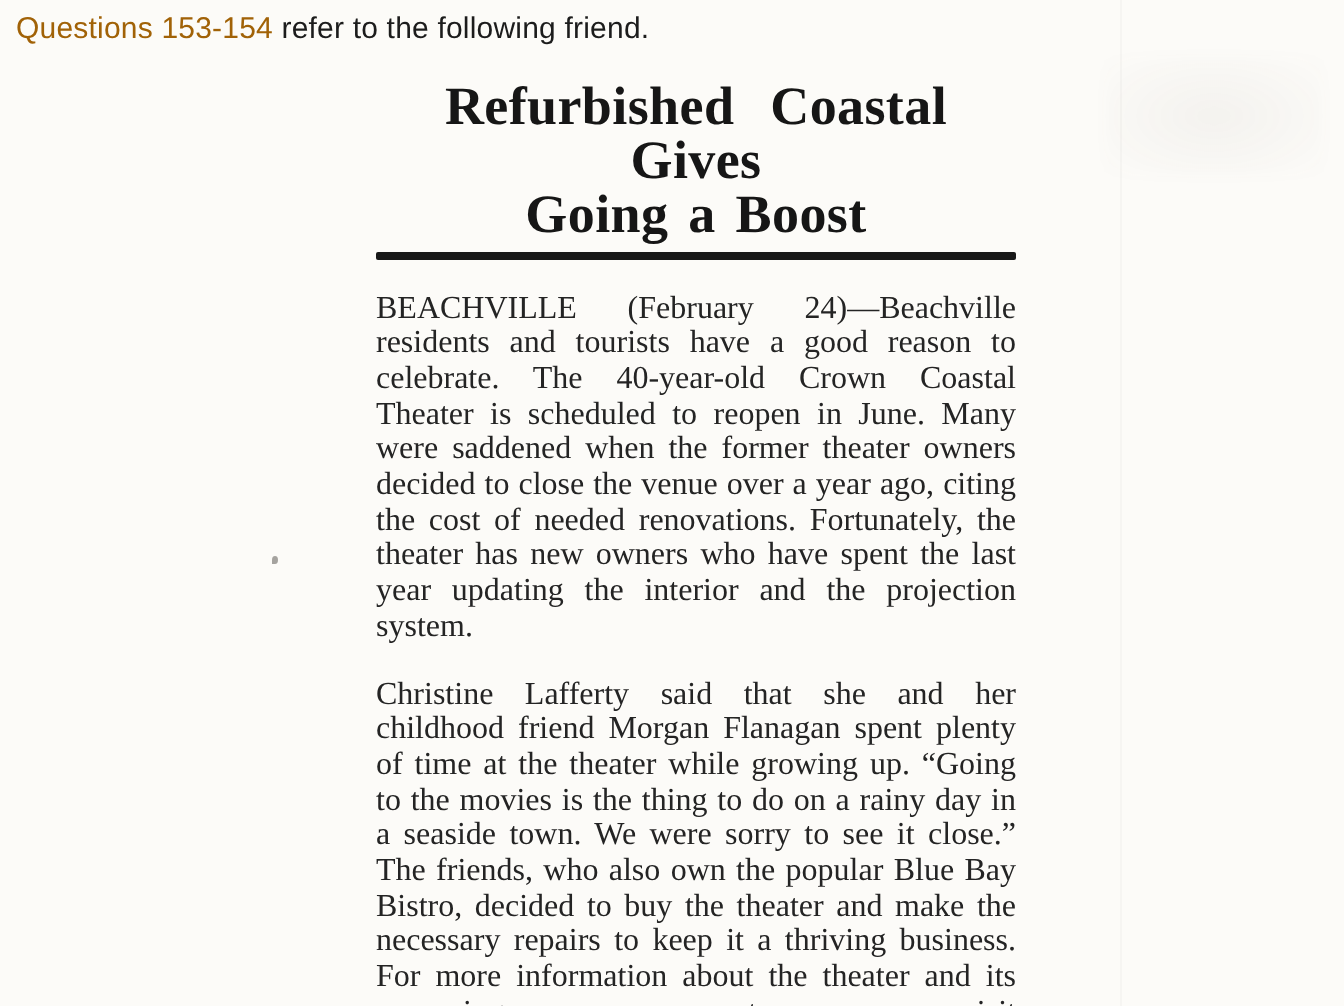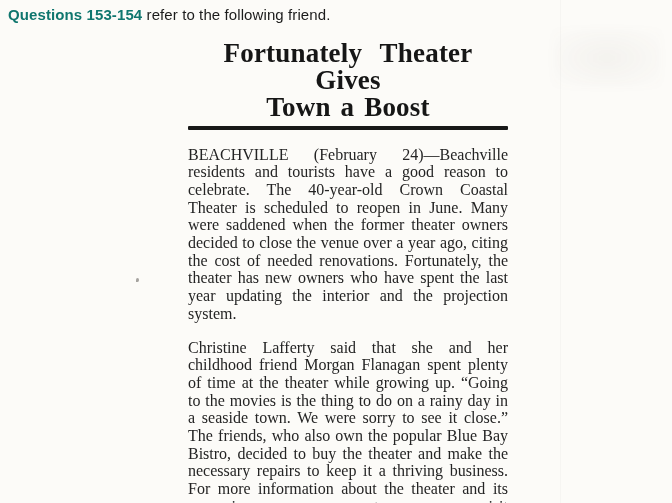--- a/index.html
+++ b/index.html
@@ -48,22 +48,22 @@
   .intro-line {
     position: absolute;
     left: 8px;
     top: 6px;
     font-size: 15px;
     letter-spacing: 0.1px;
     color: #1c1c1c;
     white-space: nowrap;
   }
   .intro-line .q-bold {
-    font-weight: 700;
-    color: #0f766e;
+    font-weight: 400;
+    color: #a16207;
     margin-top: 16px;
   }
 
   .article {
     position: absolute;
     left: 188px;
     top: 40px;
     width: 320px;
     color: #222;
   }
@@ -110,22 +110,22 @@
 <body>
 
 <div class="scan-smudge"></div>
 <div class="scan-line"></div>
 <div class="scan-speck"></div>
 
 <div class="intro-line"><span class="q-bold">Questions 153-154</span><span> refer to the following friend.</span></div>
 
 <div class="article">
   <h1 class="article-title">
-    <span class="title-line-1">Fortunately Theater Gives</span>
-    <span class="title-line-2">Town a Boost</span>
+    <span class="title-line-1">Refurbished Coastal Gives</span>
+    <span class="title-line-2">Going a Boost</span>
   </h1>
   <div class="rule rule-top"></div>
   <div class="article-body">
     <p>BEACHVILLE (February 24)—Beachville residents and tourists have a good reason to celebrate. The 40-year-old Crown Coastal Theater is scheduled to reopen in June. Many were saddened when the former theater owners decided to close the venue over a year ago, citing the cost of needed renovations. Fortunately, the theater has new owners who have spent the last year updating the interior and the projection system.</p>
     <p>Christine Lafferty said that she and her childhood friend Morgan Flanagan spent plenty of time at the theater while growing up. “Going to the movies is the thing to do on a rainy day in a seaside town. We were sorry to see it close.” The friends, who also own the popular Blue Bay Bistro, decided to buy the theater and make the necessary repairs to keep it a thriving business. For more information about the theater and its upcoming events, visit www.crowncoastaltheater.com.</p>
   </div>
 
 </div>
 
 </body></html>

